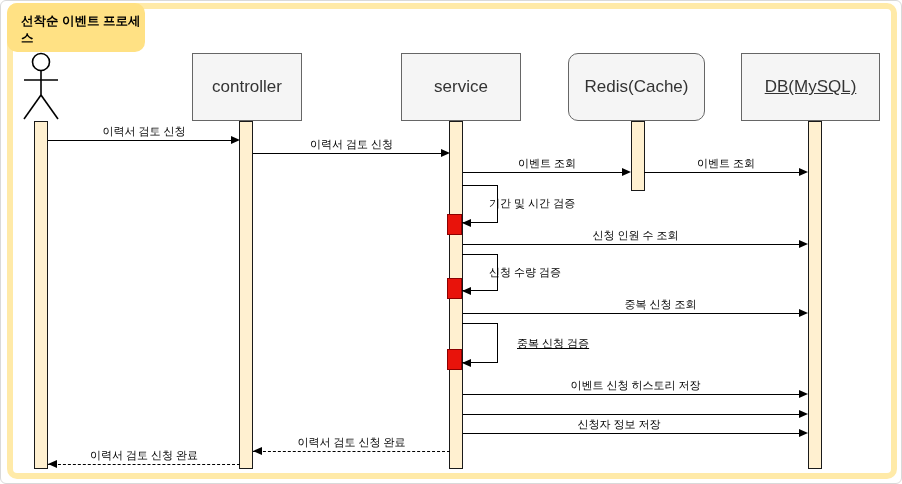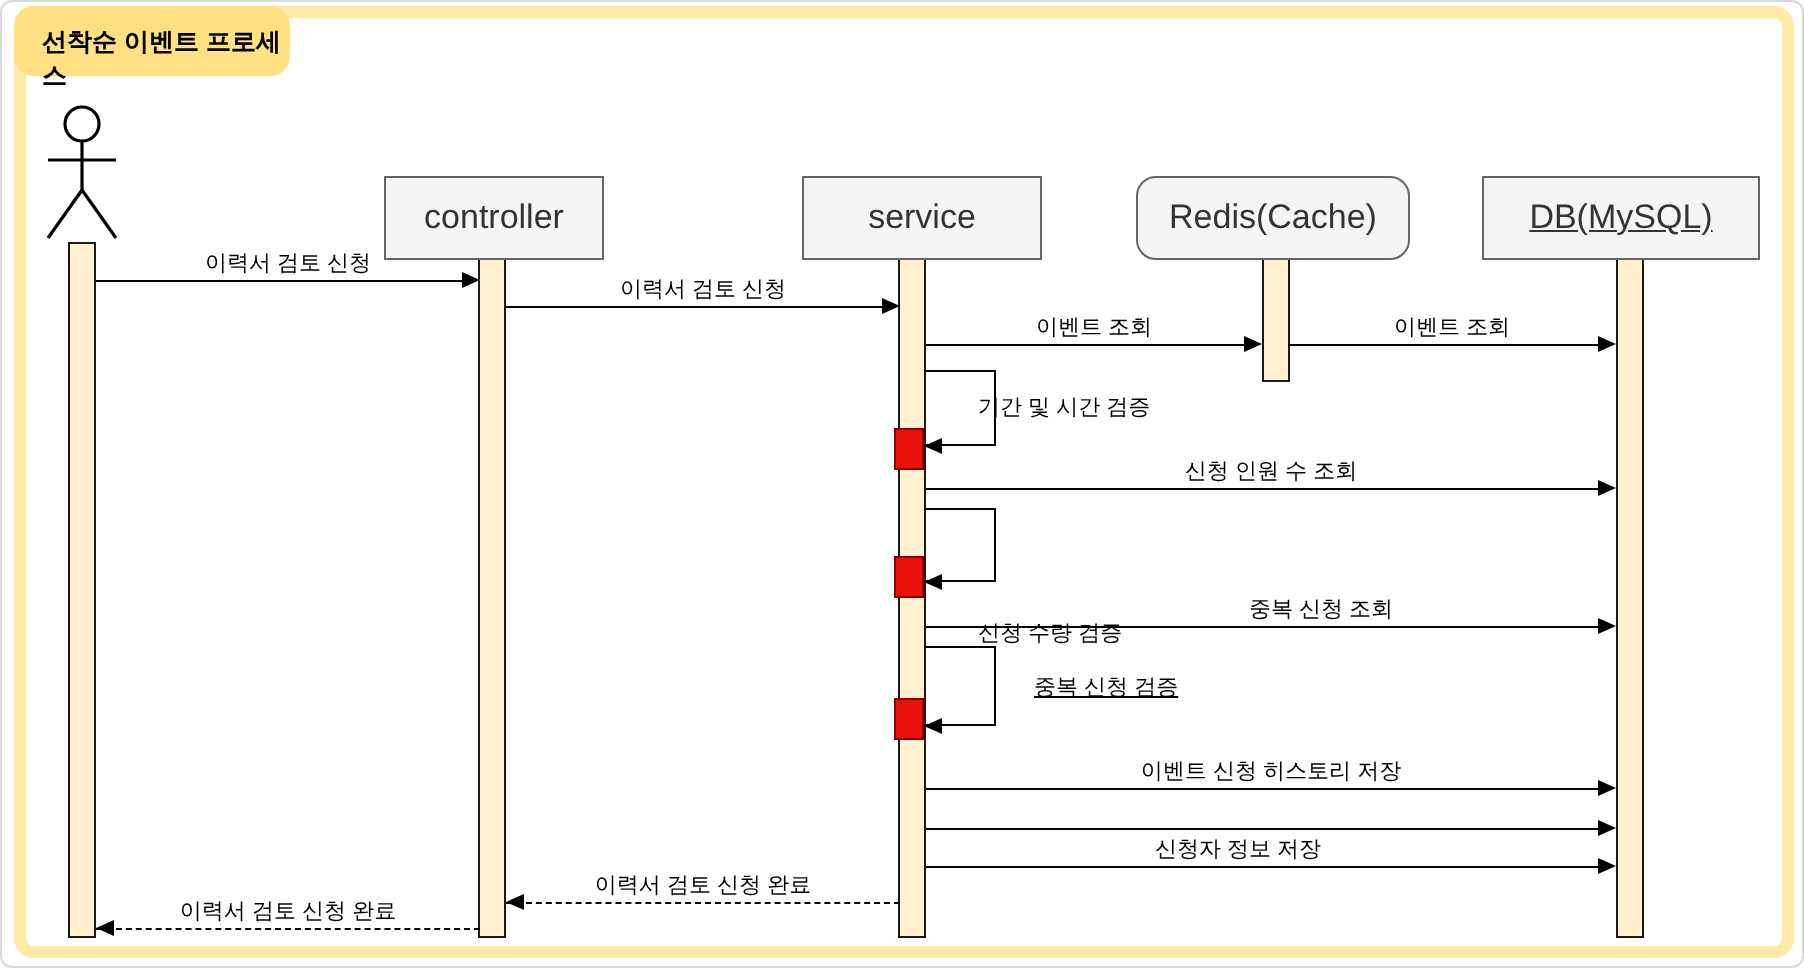--- a/index.html
+++ b/index.html
@@ -1,25 +1,25 @@
 <!DOCTYPE html>
 <html style="--frame: #ffeaa8; --tab: #ffe184; --activation: #fff0d0; --marker: #e8130b; --boxfill: #f5f5f5; --boxborder: #666666;"><head>
 <meta charset="utf-8">
 <style>
   html,body{margin:0;padding:0;background:#fff;font-family:"Liberation Sans","DejaVu Sans",sans-serif;}
   #stage{position:relative;width:902px;height:484px;background:#fff;border:1px solid #d9d9d9;
          border-radius:6px;box-sizing:border-box;overflow:hidden;}
   .frame{position:absolute;left:6px;top:2px;width:890px;height:476px;box-sizing:border-box;
          border:6px solid var(--frame,#ffeaa8);border-radius:10px;background:#fff;}
-  .title-tab{position:absolute;left:6px;top:2px;width:138px;height:35px;box-sizing:border-box;
+  .title-tab{position:absolute;left:6px;top:2px;width:138px;height:49px;box-sizing:border-box;
          background:var(--tab,#ffe184);border-radius:10px;z-index:6;
          font-size:12.5px;font-weight:bold;color:#000;padding:10px 0 0 14px;}
-  .pbox{position:absolute;top:52px;height:42px;box-sizing:border-box;background:var(--boxfill,#f5f5f5);
+  .pbox{position:absolute;top:52px;height:68px;box-sizing:border-box;background:var(--boxfill,#f5f5f5);
         border:1.5px solid var(--boxborder,#666666);display:flex;align-items:center;justify-content:center;
-        font-size:17px;color:#333;z-index:3;margin-top:35px;}
+        font-size:17px;color:#333;z-index:3;}
   .bar{position:absolute;width:14px;box-sizing:border-box;background:var(--activation,#fff0d0);
        border:1.4px solid #1a1a1a;z-index:2;}
   .line{position:absolute;height:0;border-top:1.3px solid #000;z-index:4;}
   .line.dashed{border-top-style:dashed;}
   .head-r{position:absolute;width:0;height:0;border-left:9px solid #000;
           border-top:4.5px solid transparent;border-bottom:4.5px solid transparent;z-index:5;}
   .head-l{position:absolute;width:0;height:0;border-right:9px solid #000;
           border-top:4.5px solid transparent;border-bottom:4.5px solid transparent;z-index:5;}
   .mlabel{position:absolute;font-size:11px;color:#000;text-align:center;white-space:nowrap;z-index:5;height:14px;}
   .slabel{position:absolute;font-size:11px;color:#000;white-space:nowrap;z-index:5;text-align:left;}
@@ -87,21 +87,21 @@
   <div class="marker" style="left:446px;top:213px;"></div>
   <div class="slabel" style="left:488px;top:195px;">기간 및 시간 검증</div>
 
   <div class="line" style="left:462px;top:243px;width:336px;"></div>
   <div class="head-r" style="left:798px;top:239px;"></div>
   <div class="mlabel" style="left:462px;top:227px;width:345px;">신청 인원 수 조회</div>
 
   <div class="loop" style="left:461px;top:253px;width:36px;height:37px;"></div>
   <div class="head-l" style="left:461px;top:286px;"></div>
   <div class="marker" style="left:446px;top:277px;"></div>
-  <div class="slabel" style="left:488px;top:264px;margin-top:44px;">신청 수량 검증</div>
+  <div class="slabel" style="left:488px;top:264px;">신청 수량 검증</div>
 
   <div class="line" style="left:462px;top:312px;width:336px;"></div>
   <div class="head-r" style="left:798px;top:308px;"></div>
   <div class="mlabel" style="left:487px;top:296px;width:345px;">중복 신청 조회</div>
 
   <div class="loop" style="left:461px;top:322px;width:36px;height:40px;"></div>
   <div class="head-l" style="left:461px;top:358px;"></div>
   <div class="marker" style="left:446px;top:348px;"></div>
   <div class="slabel" style="left:516px;top:335px;text-decoration:underline;">중복 신청 검증</div>
 

